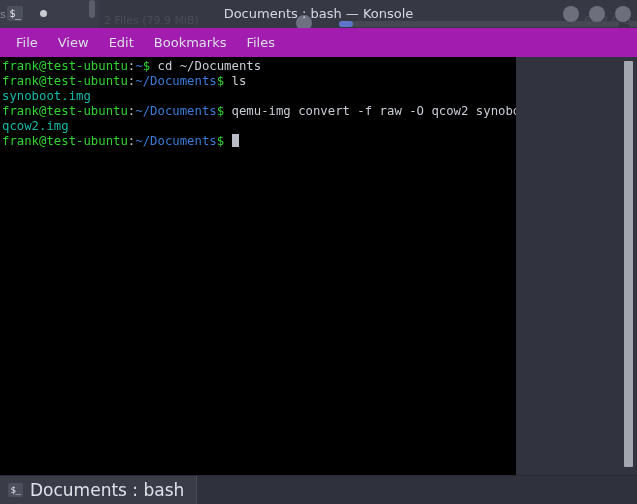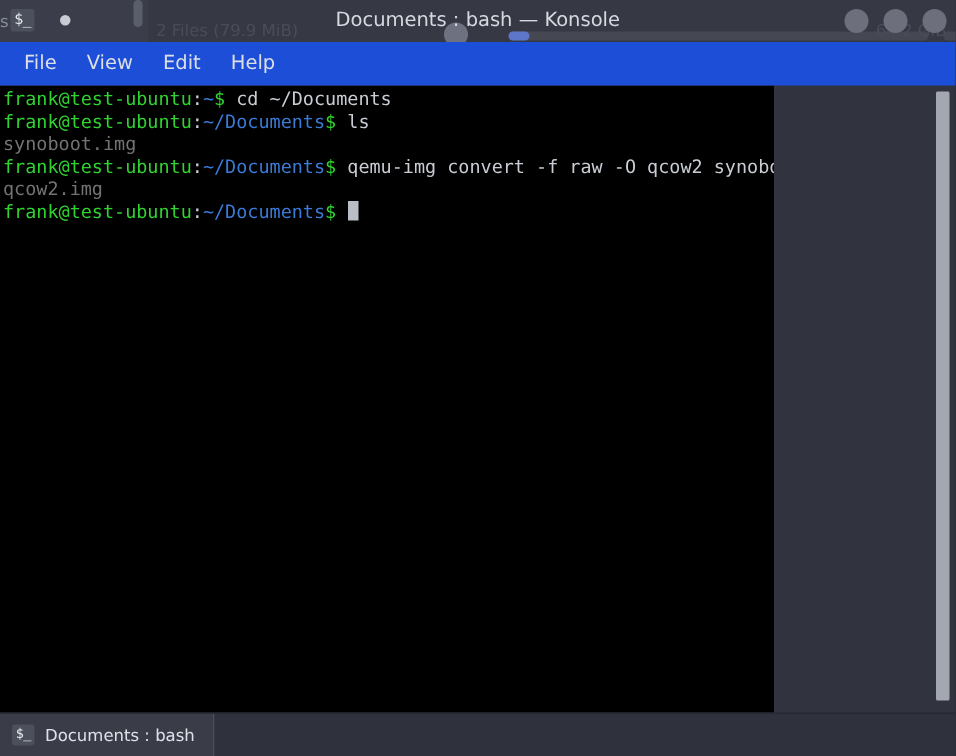--- a/index.html
+++ b/index.html
@@ -142,21 +142,21 @@
     width: 16px; height: 16px;
     border-radius: 50%;
     background: #6d707c;
   }
 
   
   .menubar {
     position: absolute;
     left: 0; top: 28px;
     width: 637px; height: 29px;
-    background: #1d4ed8;
+    background: #a21caf;
     display: flex;
     align-items: center;
     padding-left: 6px;
     box-sizing: border-box;
     z-index: 5;
   }
   .menu-item {
     font-size: 13px;
     color: #dcdfe6;
     padding: 4px 10px;
@@ -180,21 +180,21 @@
     font-size: 12.3px;
     line-height: 15px;
     white-space: pre;
   }
   .term-line { height: 15px; }
   .c-user   { color: #2fd32f; }
   .c-colon  { color: #c8cdd4; }
   .c-path   { color: #3a7bd8; }
   .c-dollar { color: #2fd32f; }
   .c-cmd    { color: #c8cdd4; }
-  .c-out    { color: #737373; }
+  .c-out    { color: #14b8a6; }
   .cursor {
     display: inline-block;
     width: 7px; height: 13px;
     background: #b9bdc6;
     vertical-align: -2px;
   }
 
   
   .scrollbar {
     position: absolute;
@@ -238,21 +238,21 @@
     border-radius: 2px;
     color: #e8eaee;
     font-family: "DejaVu Sans Mono", monospace;
     font-size: 9px;
     line-height: 14px;
     text-align: center;
     letter-spacing: -0.5px;
     flex: none;
   }
   .tab-label {
-    font-size: 11px;
+    font-size: 17px;
     color: #dfe2e8;
     white-space: nowrap;
     font-family: "DejaVu Sans", sans-serif;
   }
   .tabbar-rest {
     flex: 1;
     background: #2f323c;
   }
 </style>
 </head>
@@ -282,21 +282,22 @@
       <div class="win-btn"></div>
       <div class="win-btn"></div>
       <div class="win-btn"></div>
     </div>
   </div>
 
   <div class="menubar">
     <div class="menu-item">File</div>
     <div class="menu-item">View</div>
     <div class="menu-item">Edit</div>
-    <div class="menu-item">Help</div>
+    <div class="menu-item">Bookmarks</div>
+    <div class="menu-item">Files</div>
   </div>
 
   <div class="terminal">
     <div class="term-lines" id="term-lines"><div class="term-line"><span class="c-user">frank@test-ubuntu</span><span class="c-colon">:</span><span class="c-path">~</span><span class="c-dollar">$ </span><span class="c-cmd">cd ~/Documents</span></div><div class="term-line"><span class="c-user">frank@test-ubuntu</span><span class="c-colon">:</span><span class="c-path">~/Documents</span><span class="c-dollar">$ </span><span class="c-cmd">ls</span></div><div class="term-line"><span class="c-out">synoboot.img</span></div><div class="term-line"><span class="c-user">frank@test-ubuntu</span><span class="c-colon">:</span><span class="c-path">~/Documents</span><span class="c-dollar">$ </span><span class="c-cmd">qemu-img convert -f raw -O qcow2 synoboot.img syno-ds918-</span></div><div class="term-line"><span class="c-out">qcow2.img</span></div><div class="term-line"><span class="c-user">frank@test-ubuntu</span><span class="c-colon">:</span><span class="c-path">~/Documents</span><span class="c-dollar">$ </span><span class="cursor"></span></div></div>
   </div>
 
   <div class="scrollbar">
     <div class="scroll-thumb"></div>
   </div>
 

